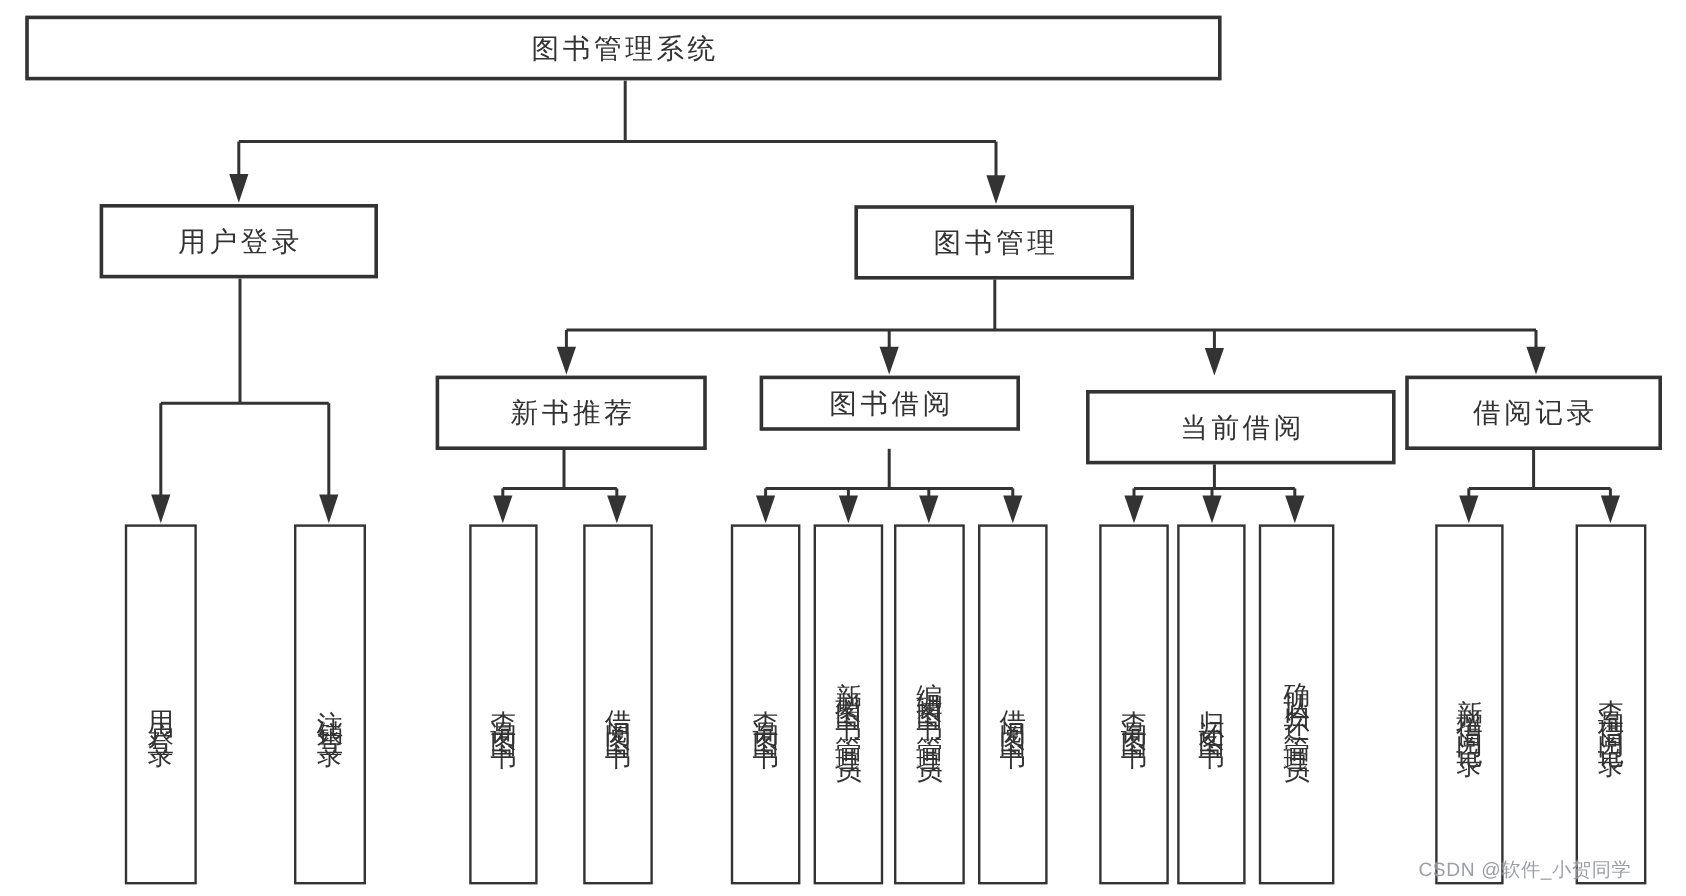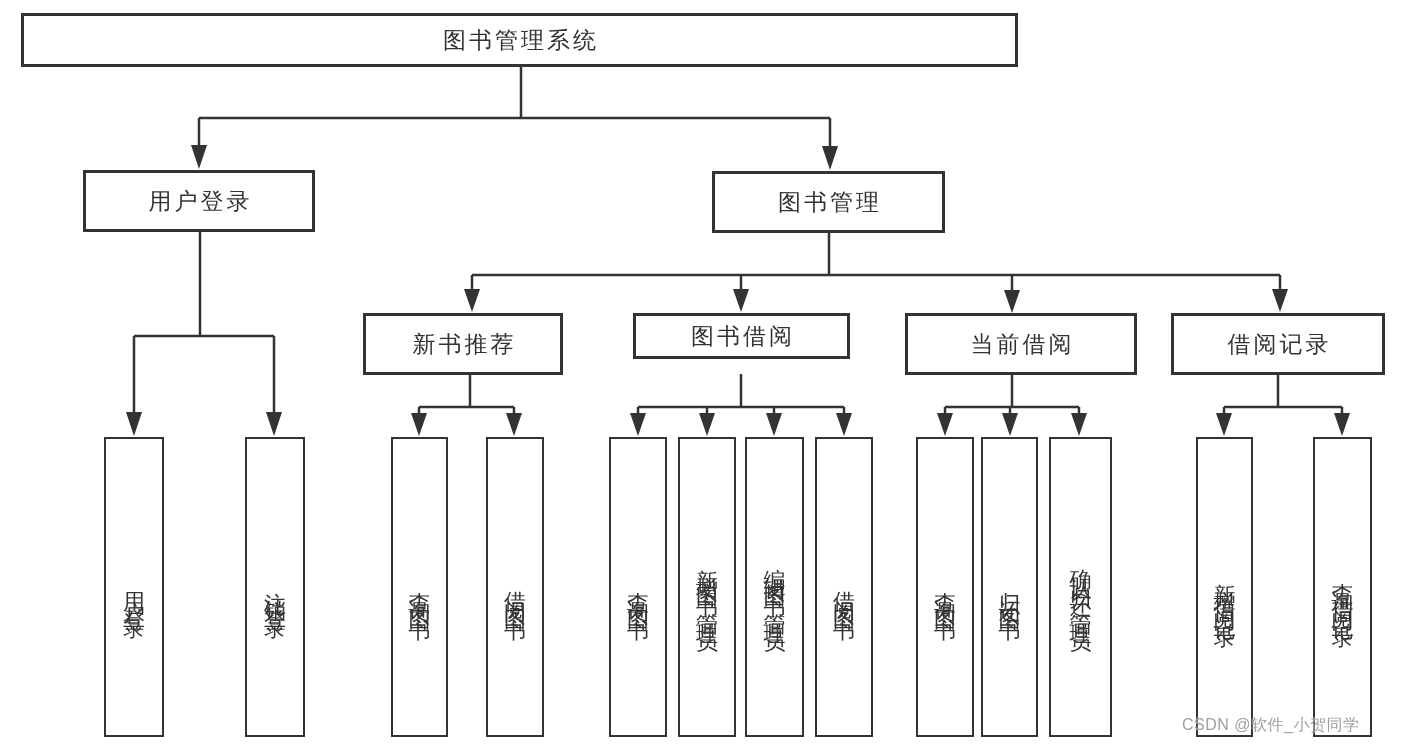--- a/index.html
+++ b/index.html
@@ -132,23 +132,23 @@
       <polygon points="1216,413 1232,413 1224,436"></polygon>
       <polygon points="1334,413 1350,413 1342,436"></polygon>
     </g>
   </svg>
 
   <div class="node h" style="left:21px; top:13px; width:997px; height:54px;">图书管理系统</div>
 
   <div class="node h" style="left:83px; top:170px; width:232px; height:62px;">用户登录</div>
   <div class="node h" style="left:712px; top:171px; width:233px; height:62px;text-align:center;">图书管理</div>
 
-  <div class="node h" style="left:363px; top:313px; width:200px; height:62px;">新书推荐</div>
+  <div class="node h" style="left:363px; top:313px; width:226px; height:62px;">新书推荐</div>
   <div class="node h" style="left:633px; top:313px; width:217px; height:46px;">图书借阅</div>
-  <div class="node h" style="left:905px; top:313px; width:232px; height:62px;">当前借阅</div>
+  <div class="node h" style="left:905px; top:325px; width:258px; height:62px;">当前借阅</div>
   <div class="node h" style="left:1171px; top:313px; width:214px; height:62px;">借阅记录</div>
 
   <div class="node leaf" style="left:104px; width:60px;">
     <span class="vtext">用户登录</span>
   </div>
   <div class="node leaf" style="left:245px; width:60px;">
     <span class="vtext">注销登录</span>
   </div>
 
   <div class="node leaf" style="left:391px; width:57px;">

